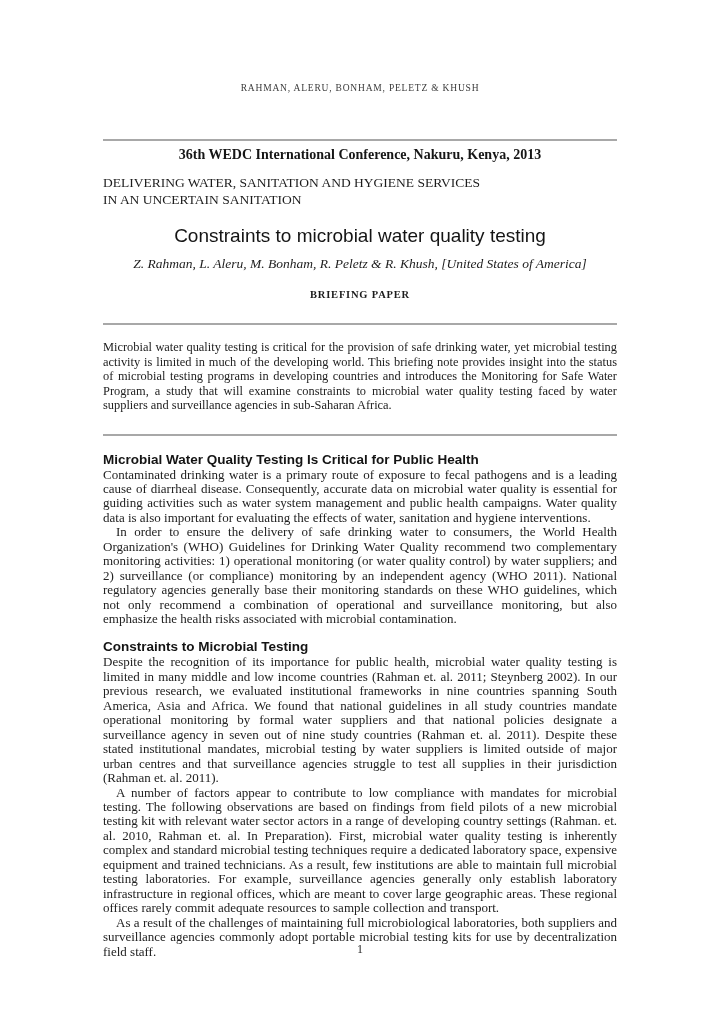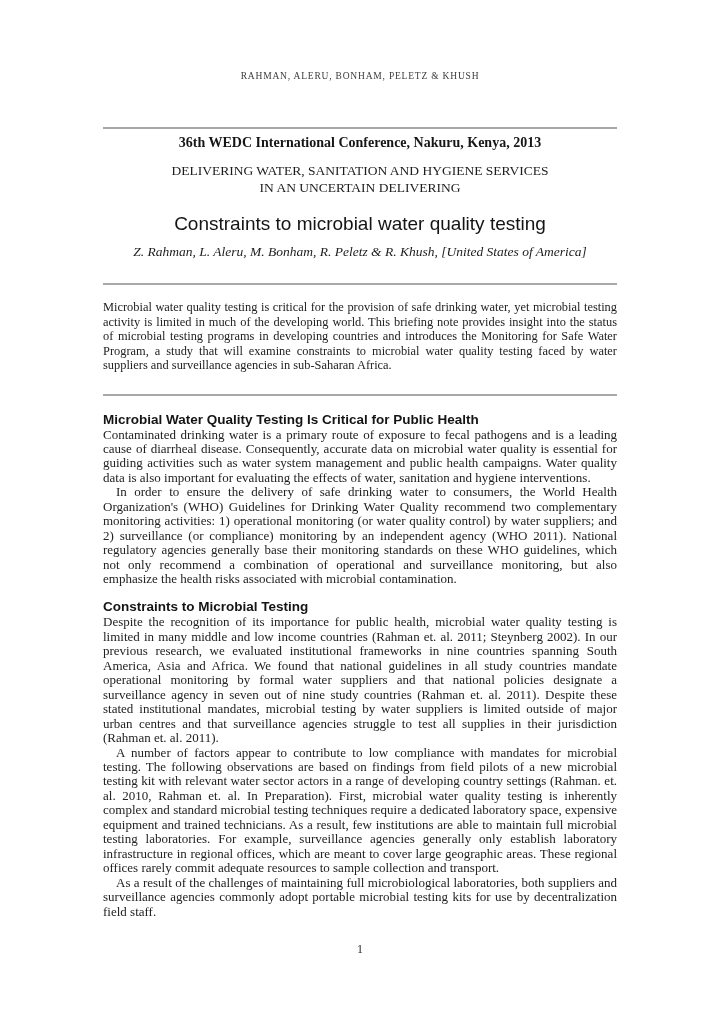--- a/index.html
+++ b/index.html
@@ -12,21 +12,21 @@
     width: 720px;
     height: 1018px;
     background: #ffffff;
     overflow: hidden;
     color: #222222;
     font-family: "Liberation Serif", serif;
   }
   .content {
     position: absolute;
     left: 103px;
-    top: 4px;
+    top: 16px;
     width: 514px;
   }
   .running-head {
     margin-top: 67px;
     text-align: center;
     font-size: 9.5px;
     letter-spacing: 0.8px;
     color: #3a3a3a;
     font-family: "Liberation Serif", serif;
   }
@@ -41,21 +41,21 @@
   .rule-3 { margin-top: 21px; }
   .conference {
     margin-top: 6px;
     text-align: center;
     font-weight: bold;
     font-size: 14px;
     color: #161616;
   }
   .theme {
     margin-top: 11px;
-    text-align: center;
+    text-align: left;
     font-size: 13.5px;
     line-height: 17px;
     color: #1c1c1c;
   }
   .paper-title {
     margin-top: 17px;
     text-align: center;
     font-family: "Liberation Sans", sans-serif;
     font-weight: normal;
     font-size: 19px;
@@ -121,27 +121,28 @@
   <div class="content">
 
     <div class="running-head">RAHMAN, ALERU, BONHAM, PELETZ &amp; KHUSH</div>
 
     <div class="rule rule-1"></div>
 
     <div class="conference">36th WEDC International Conference, Nakuru, Kenya, 2013</div>
 
     <div class="theme">
       <div>DELIVERING WATER, SANITATION AND HYGIENE SERVICES</div>
-      <div>IN AN UNCERTAIN DELIVERING</div>
+      <div>IN AN UNCERTAIN SANITATION</div>
     </div>
 
     <div class="paper-title">Constraints to microbial water quality testing</div>
 
     <div class="authors">Z. Rahman, L. Aleru, M. Bonham, R. Peletz &amp; R. Khush, [United States of America]</div>
 
+    <div class="paper-type">BRIEFING PAPER</div>
 
     <div class="rule rule-2"></div>
 
     <div class="abstract">Microbial water quality testing is critical for the provision of safe drinking water, yet microbial testing activity is limited in much of the developing world. This briefing note provides insight into the status of microbial testing programs in developing countries and introduces the Monitoring for Safe Water Program, a study that will examine constraints to microbial water quality testing faced by water suppliers and surveillance agencies in sub-Saharan Africa.</div>
 
     <div class="rule rule-3"></div>
 
     <div class="sections">
         <div class="section-heading">Microbial Water Quality Testing Is Critical for Public Health</div>
         <p class="body-para">Contaminated drinking water is a primary route of exposure to fecal pathogens and is a leading cause of diarrheal disease. Consequently, accurate data on microbial water quality is essential for guiding activities such as water system management and public health campaigns. Water quality data is also important for evaluating the effects of water, sanitation and hygiene interventions.</p>

